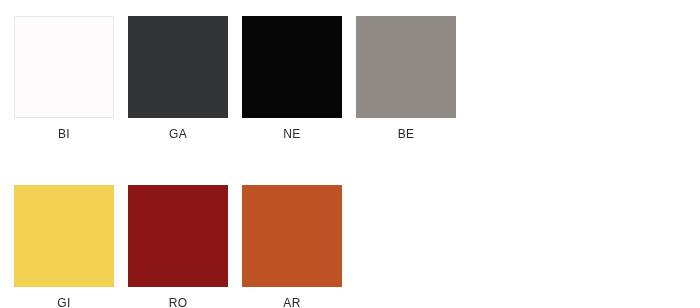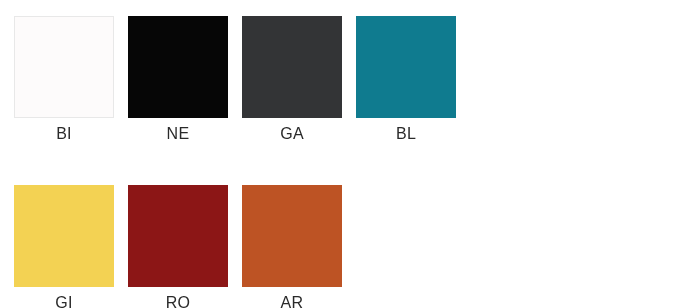--- a/index.html
+++ b/index.html
@@ -53,50 +53,50 @@
   }
 
   .swatch-chip {
     width: 100px;
     height: 102px;
     box-sizing: border-box;
   }
 
   .swatch-label {
     margin-top: 9px;
-    font-size: 16px;
+    font-size: 12px;
     line-height: 14px;
     color: #2a2a2a;
     text-align: center;
     letter-spacing: 0.3px;
   }
 </style>
 </head>
 <body style="background: rgb(255, 255, 255);">
 
 <div id="palette-title"></div>
 
 <div id="swatch-grid">
 
   <div class="swatch-row">
     <div class="swatch-cell">
       <div class="swatch-chip" style="background: rgb(253, 251, 251); border: 1px solid rgb(232, 232, 232);"></div>
       <div class="swatch-label" style="color: rgb(42, 42, 42);">BI</div>
     </div>
     <div class="swatch-cell">
+      <div class="swatch-chip" style="background: rgb(51, 52, 54);"></div>
+      <div class="swatch-label" style="color: rgb(42, 42, 42);">GA</div>
+    </div>
+    <div class="swatch-cell">
       <div class="swatch-chip" style="background: rgb(6, 6, 6);"></div>
       <div class="swatch-label" style="color: rgb(42, 42, 42);">NE</div>
     </div>
     <div class="swatch-cell">
-      <div class="swatch-chip" style="background: rgb(51, 52, 54);"></div>
-      <div class="swatch-label" style="color: rgb(42, 42, 42);">GA</div>
-    </div>
-    <div class="swatch-cell">
-      <div class="swatch-chip" style="background: rgb(15, 123, 143);"></div>
-      <div class="swatch-label" style="color: rgb(42, 42, 42);">BL</div>
+      <div class="swatch-chip" style="background: rgb(145, 139, 134);"></div>
+      <div class="swatch-label" style="color: rgb(42, 42, 42);">BE</div>
     </div>
   </div>
 
   <div class="swatch-row">
     <div class="swatch-cell">
       <div class="swatch-chip" style="background: rgb(243, 210, 83);"></div>
       <div class="swatch-label" style="color: rgb(42, 42, 42);">GI</div>
     </div>
     <div class="swatch-cell">
       <div class="swatch-chip" style="background: rgb(140, 22, 22);"></div>

